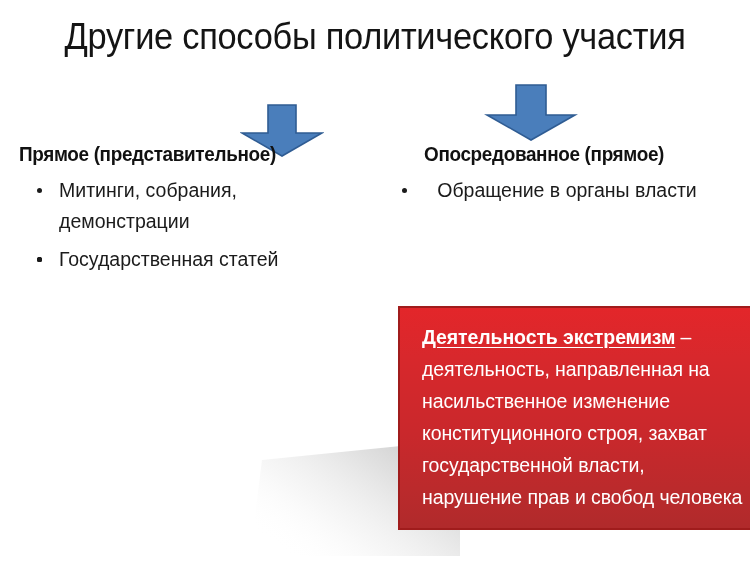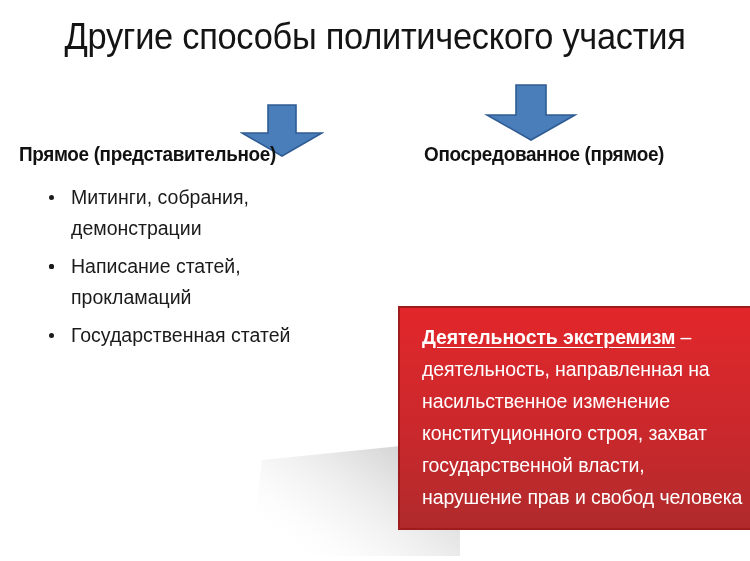--- a/index.html
+++ b/index.html
@@ -64,21 +64,21 @@
     color: #111111;
     letter-spacing: -0.35px;
     margin: 0 0 9px 0;
     transform: scaleX(0.97);
     transform-origin: 0 0;
     white-space: nowrap;
   }
 
   ul.bullets {
     list-style: none;
-    margin: 16px;
+    margin: 4px;
     padding: 0;
   }
   ul.bullets > li {
     position: relative;
     padding-left: 36px;
     font-size: 19.5px;
     line-height: 31px;
     color: #1b1b1b;
     margin-bottom: 7px;
   }
@@ -158,31 +158,36 @@
     <ul class="bullets">
       <li>
         <span class="dot"></span>
         <span>Митинги, собрания, демонстрации</span>
       </li>
       <li>
         <span class="dot"></span>
       </li>
       <li>
         <span class="dot"></span>
-        <span>Написание статей, прокламаций</span>
       </li>
       <li>
         <span class="dot"></span>
         <span>Государственная статей</span>
       </li>
     </ul>
   </div>
 
   <div class="col col-right">
     <div class="col-head">Опосредованное (прямое)</div>
+    <ul class="bullets">
+      <li>
+        <span class="dot"></span>
+        <span>Обращение в органы власти</span>
+      </li>
+    </ul>
   </div>
 
   <div class="callout-shadow">
     <svg width="210" height="128" viewBox="0 0 210 128" xmlns="http://www.w3.org/2000/svg">
       <defs>
         <linearGradient id="shg" x1="1" y1="0" x2="0" y2="0.75">
           <stop offset="0%" stop-color="#9a9a9a" stop-opacity="0.62"></stop>
           <stop offset="35%" stop-color="#b5b5b5" stop-opacity="0.42"></stop>
           <stop offset="70%" stop-color="#d6d6d6" stop-opacity="0.2"></stop>
           <stop offset="100%" stop-color="#ffffff" stop-opacity="0"></stop>

